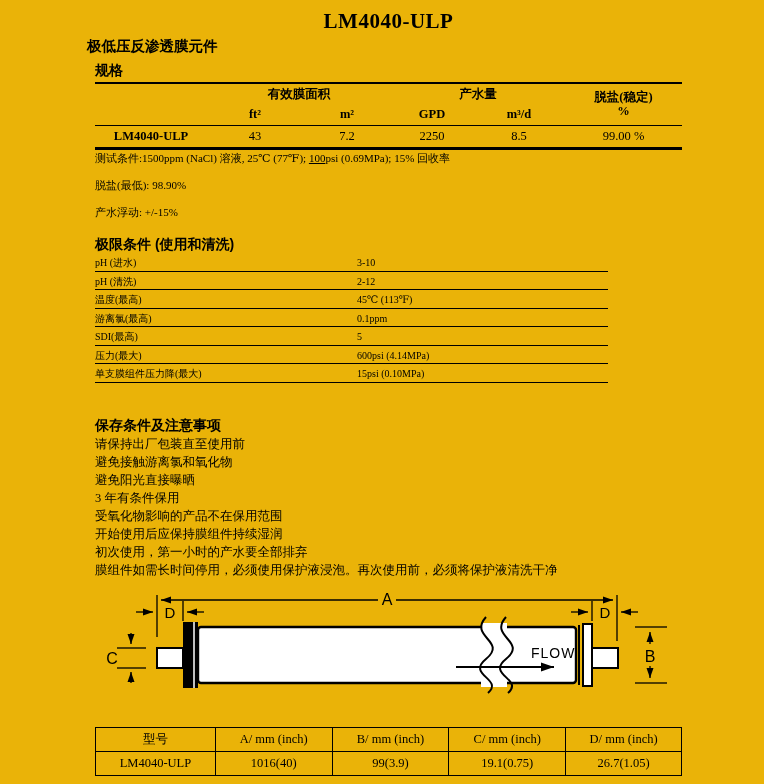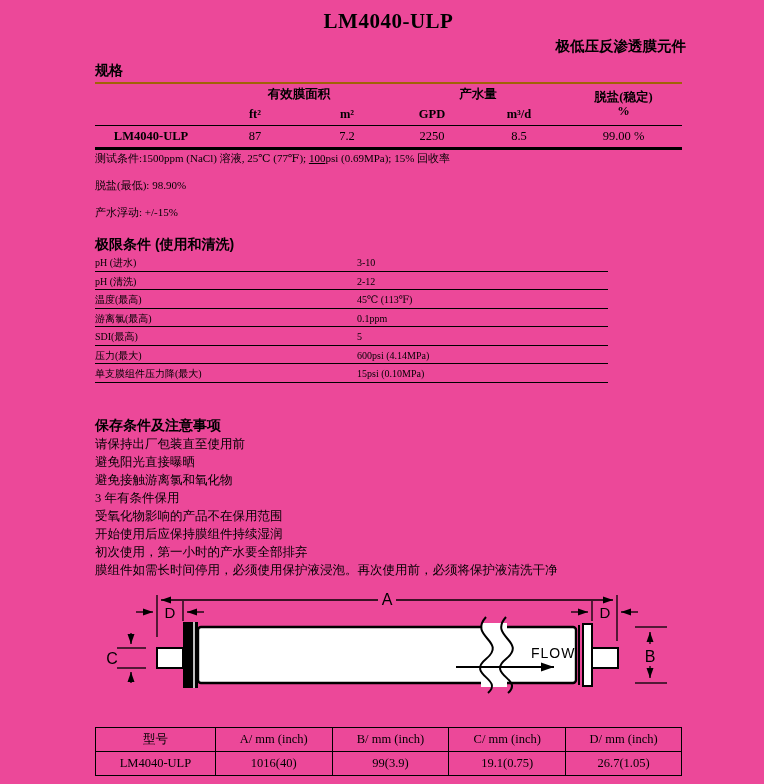--- a/index.html
+++ b/index.html
@@ -1,26 +1,26 @@
 <!DOCTYPE html>
 <html><head>
 <meta charset="utf-8">
 <style>
   html,body{margin:0;padding:0;background:#fff;}
-  .page{position:relative;width:764px;height:784px;background:#ec4899;color:#000;
+  .page{position:relative;width:764px;height:784px;background:#eab308;color:#000;
         font-family:"Liberation Serif","DejaVu Serif",serif;overflow:hidden;}
   .abs{position:absolute;}
   .title{left:95px;top:9px;width:587px;text-align:center;font-size:21px;font-weight:bold;letter-spacing:.5px;}
-  .subtitle{left:99px;top:37px;width:587px;text-align:right;font-size:14.5px;font-weight:bold;
+  .subtitle{left:87px;top:37px;width:587px;text-align:left;font-size:14.5px;font-weight:bold;
             font-family:"Liberation Sans","DejaVu Sans",sans-serif;}
   .sec-heading{left:95px;font-size:14px;font-weight:bold;
             font-family:"Liberation Sans","DejaVu Sans",sans-serif;}
   
   table.spec{position:absolute;left:95px;top:82px;width:587px;border-collapse:collapse;
-             border-top:2px solid #a16207;border-bottom:3px solid #000;}
+             border-top:2px solid #000000;border-bottom:3px solid #000;}
   table.spec td{padding:0;text-align:center;font-size:12.5px;vertical-align:middle;}
   table.spec tr.h1{height:21px;}
   table.spec tr.h2{height:21px;font-family:Liberation Serif, serif;}
   table.spec tr.drow{height:23px;}
   table.spec tr.h1 td,table.spec tr.h2 td{font-weight:bold;}
   table.spec tr.h2 td{border-bottom:1.5px solid #000;}
   table.spec td.rej{border-bottom:1.5px solid #000;line-height:14px;}
   table.spec td.rej span{display:block;}
   table.spec td.model{font-weight:bold;}
   .bodyline{left:95px;font-size:11px;white-space:pre;}
@@ -70,21 +70,21 @@
       </tr>
       <tr class="h2">
         <td></td>
         <td>ft²</td>
         <td>m²</td>
         <td>GPD</td>
         <td>m³/d</td>
       </tr>
       <tr class="drow">
         <td class="model">LM4040-ULP</td>
-        <td>87</td>
+        <td>43</td>
         <td>7.2</td>
         <td>2250</td>
         <td>8.5</td>
         <td>99.00 %</td>
       </tr>
     </tbody>
   </table>
 
   <div class="abs bodyline" style="top:151px"><span>测试条件:1500ppm (NaCl) 溶液, 25℃ (77℉); </span><span class="u">100</span><span>psi (0.69MPa); 15% 回收率</span></div>
   <div class="abs bodyline" style="top:178px">脱盐(最低): 98.90%</div>
@@ -120,22 +120,22 @@
     <div class="lrow">
       <span>单支膜组件压力降(最大)</span>
       <span>15psi (0.10MPa)</span>
     </div>
   </div>
 
   <div class="abs sec-heading" style="top:417px">保存条件及注意事项</div>
 
   <div class="abs notes">
     <div class="note">请保持出厂包装直至使用前</div>
+    <div class="note">避免接触游离氯和氧化物</div>
     <div class="note">避免阳光直接曝晒</div>
-    <div class="note">避免接触游离氯和氧化物</div>
     <div class="note">3 年有条件保用</div>
     <div class="note">受氧化物影响的产品不在保用范围</div>
     <div class="note">开始使用后应保持膜组件持续湿润</div>
     <div class="note">初次使用，第一小时的产水要全部排弃</div>
     <div class="note">膜组件如需长时间停用，必须使用保护液浸泡。再次使用前，必须将保护液清洗干净</div>
   </div>
 
   <svg class="diagram" width="590" height="114" viewBox="0 0 590 114">
     <defs>
       <marker id="ah" markerWidth="12" markerHeight="9" refX="10" refY="4" orient="auto" markerUnits="userSpaceOnUse">

